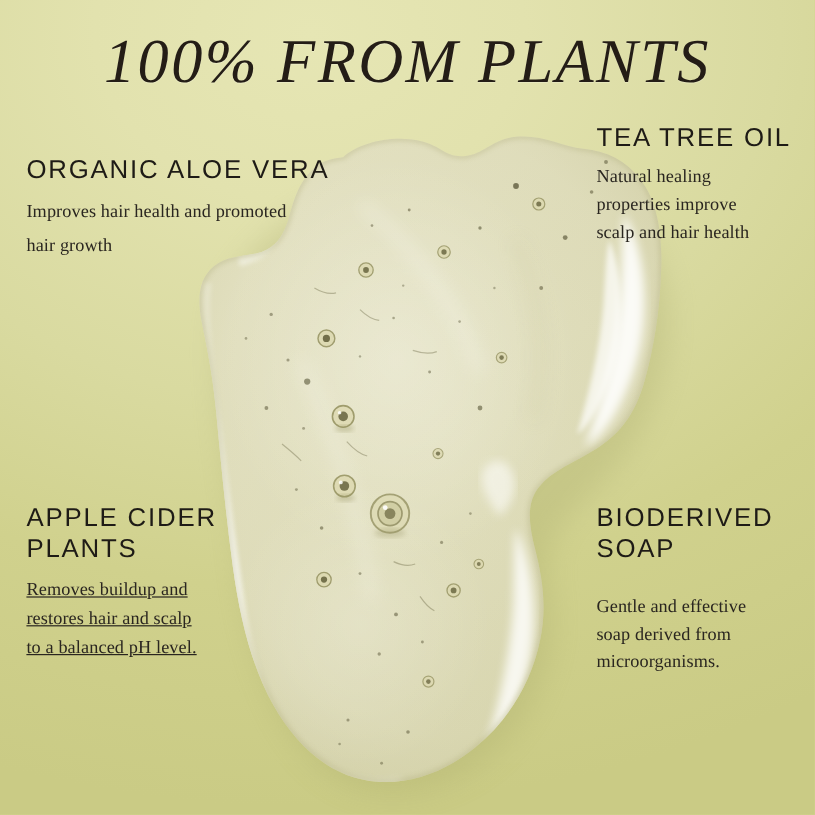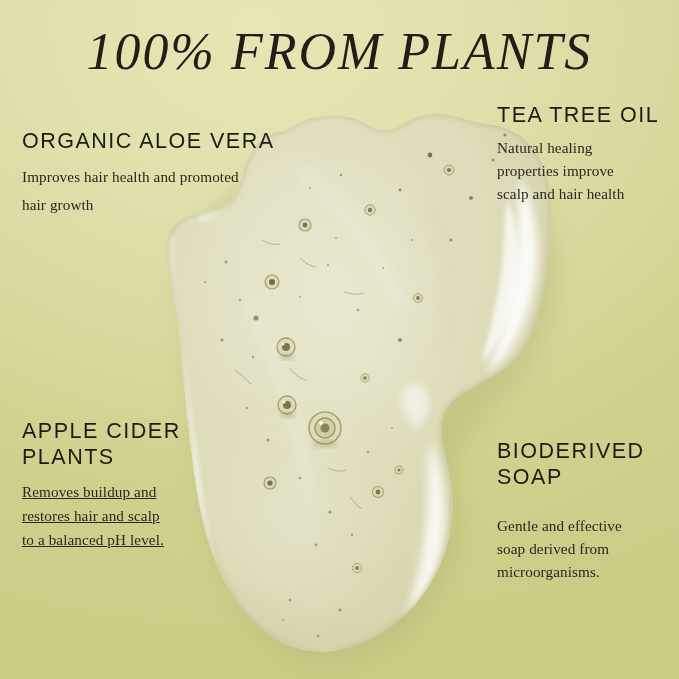--- a/index.html
+++ b/index.html
@@ -39,21 +39,21 @@
     font-size:15.2px;line-height:22px;letter-spacing:.1px;
     white-space:pre-line;
     margin-top:7px;
   }
   #blk-aloe{left:22px;top:128px;width:290px;}
   #blk-aloe .bd{line-height:28px;margin-top:9px;}
   #blk-tea{left:497px;top:102px;width:172px;}
   #blk-tea .bd{line-height:23px;margin-top:8px;}
   #blk-acv{left:22px;top:418px;width:230px;}
   #blk-acv .bd{line-height:24px;margin-top:10px;text-decoration:underline;}
-  #blk-soap{left:497px;top:438px;width:180px;}
+  #blk-soap{left:497px;top:418px;width:180px;}
   #blk-soap .bd{line-height:23px;margin-top:24px;}
 </style>
 </head>
 <body>
 
 <div id="poster">
 
   <div id="gel-wrap">
     <svg width="679" height="679" viewBox="0 0 679 679">
       <defs>

